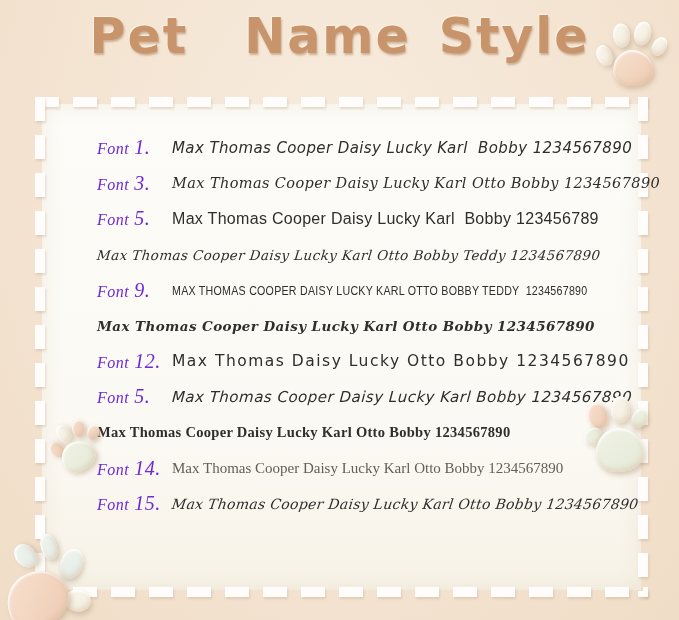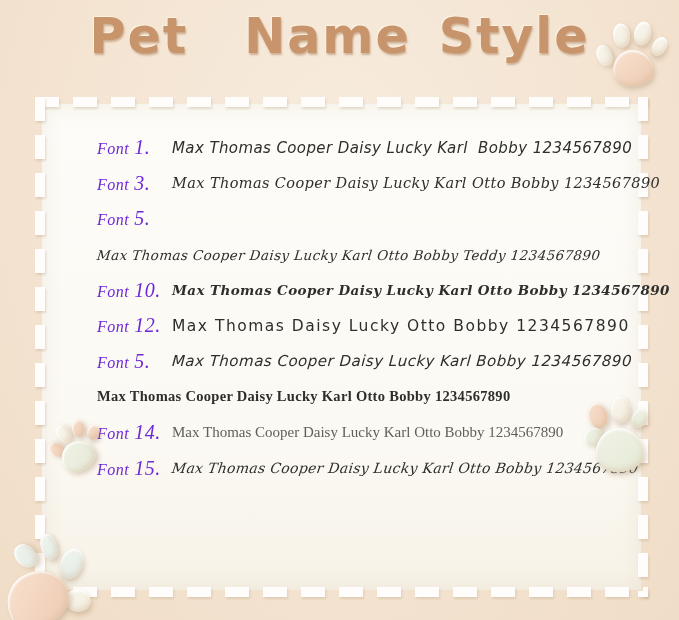--- a/index.html
+++ b/index.html
@@ -118,26 +118,30 @@
     <div class="row">
       <span class="flabel"><span class="fname">Font</span><span class="fnum">1.</span></span>
       <span class="sample f1">Max Thomas Cooper Daisy Lucky Karl  Bobby 1234567890</span>
     </div>
     <div class="row">
       <span class="flabel"><span class="fname">Font</span><span class="fnum">3.</span></span>
       <span class="sample f3">Max Thomas Cooper Daisy Lucky Karl Otto Bobby 1234567890</span>
     </div>
     <div class="row">
       <span class="flabel"><span class="fname">Font</span><span class="fnum">5.</span></span>
+      <span class="sample f5">Max Thomas Cooper Daisy Lucky Karl  Bobby 123456789</span>
     </div>
     <div class="row">
       <span class="sample f7">Max Thomas Cooper Daisy Lucky Karl Otto Bobby Teddy 1234567890</span>
     </div>
     <div class="row">
-      <span class="flabel"><span class="fname">Font</span><span class="fnum">10.</span></span>
+      <span class="flabel"><span class="fname">Font</span><span class="fnum">9.</span></span>
+      <span class="sample f9">MAX THOMAS COOPER DAISY LUCKY KARL OTTO BOBBY TEDDY  1234567890</span>
+    </div>
+    <div class="row">
       <span class="sample f10">Max Thomas Cooper Daisy Lucky Karl Otto Bobby 1234567890</span>
     </div>
     <div class="row">
       <span class="flabel"><span class="fname">Font</span><span class="fnum">12.</span></span>
       <span class="sample f11">Max Thomas Daisy Lucky Otto Bobby 1234567890</span>
     </div>
     <div class="row">
       <span class="flabel"><span class="fname">Font</span><span class="fnum">5.</span></span>
       <span class="sample f12">Max Thomas Cooper Daisy Lucky Karl Bobby 1234567890</span>
     </div>

